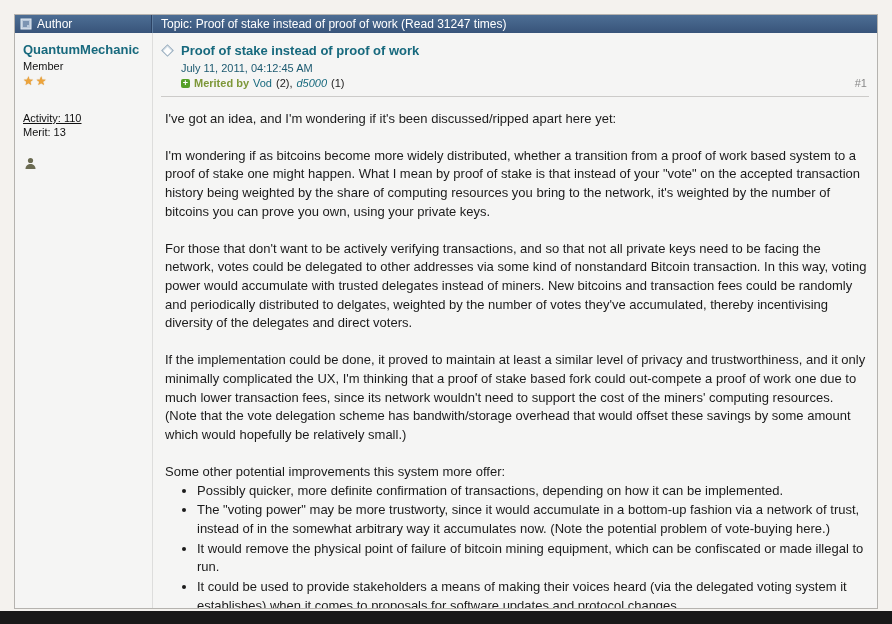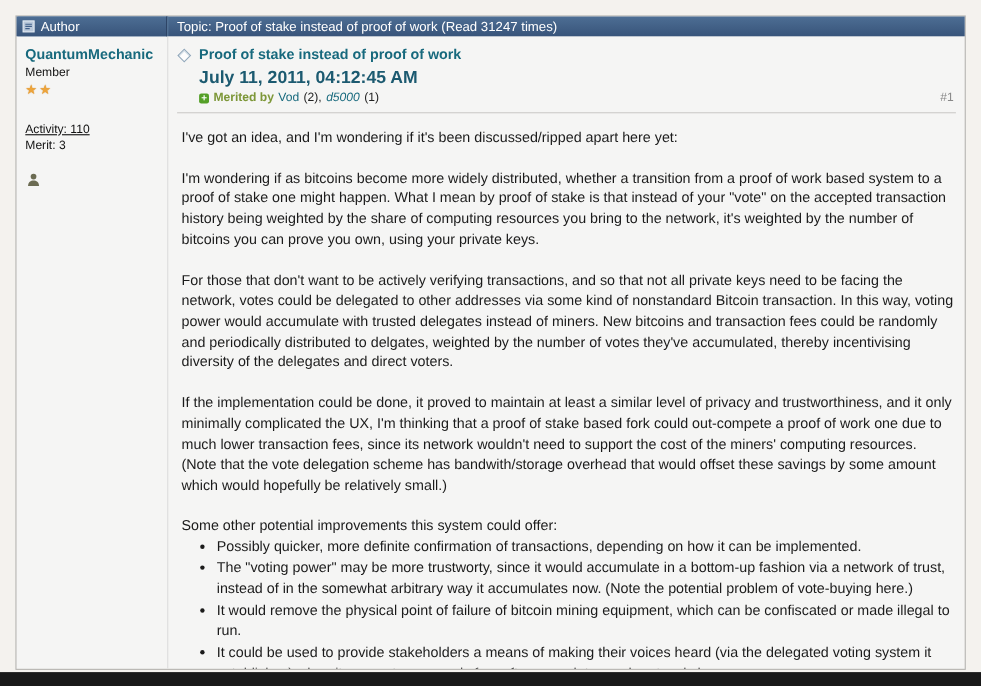--- a/index.html
+++ b/index.html
@@ -117,22 +117,22 @@
     flex: 0 0 auto;
   }
   .post-title {
     font-size: 13px;
     font-weight: bold;
     color: #17697d;
     text-decoration: none;
     cursor: pointer;
   }
   .post-date {
-    font-size: 16px;
-    font-weight: bold;
+    font-size: 11px;
+    font-weight: normal;
     color: #1c5a70;
     margin-top: 3px;
   }
   .merited-line {
     font-size: 11px;
     margin-top: 3px;
     display: flex;
     align-items: center;
     gap: 4px;
     color: #222222;
@@ -208,21 +208,21 @@
       </div>
     </div>
 
     <div class="post-row">
 
       <div class="sidebar">
         <a class="username">QuantumMechanic</a>
         <div class="rank">Member</div>
         <div class="stars">★★</div>
         <div class="activity">Activity: 110</div>
-        <div class="merit">Merit: 3</div>
+        <div class="merit">Merit: 13</div>
         <span class="profile-icon">
           <svg width="15" height="15" viewBox="0 0 15 15">
             <circle cx="7.5" cy="4.5" r="2.6" fill="#6b6b52"></circle>
             <path d="M2.5 13 C2.5 9.5 5 8 7.5 8 C10 8 12.5 9.5 12.5 13 Z" fill="#6b6b52"></path>
           </svg>
         </span>
       </div>
 
       <div class="post-main">
 
@@ -245,21 +245,21 @@
           <a class="post-number">#1</a>
         </div>
 
         <hr class="post-divider">
 
         <div class="post-body">
           <p>I've got an idea, and I'm wondering if it's been discussed/ripped apart here yet:</p>
           <p>I'm wondering if as bitcoins become more widely distributed, whether a transition from a proof of work based system to a proof of stake one might happen.  What I mean by proof of stake is that instead of your "vote" on the accepted transaction history being weighted by the share of computing resources you bring to the network, it's weighted by the number of bitcoins you can prove you own, using your private keys.</p>
           <p>For those that don't want to be actively verifying transactions, and so that not all private keys need to be facing the network, votes could be delegated to other addresses via some kind of nonstandard Bitcoin transaction.  In this way, voting power would accumulate with trusted delegates instead of miners.  New bitcoins and transaction fees could be randomly and periodically distributed to delgates, weighted by the number of votes they've accumulated, thereby incentivising diversity of the delegates and direct voters.</p>
           <p>If the implementation could be done, it proved to maintain at least a similar level of privacy and trustworthiness, and it only minimally complicated the UX, I'm thinking that a proof of stake based fork could out-compete a proof of work one due to much lower transaction fees, since its network wouldn't need to support the cost of the miners' computing resources.  (Note that the vote delegation scheme has bandwith/storage overhead that would offset these savings by some amount which would hopefully be relatively small.)</p>
-          <p style="margin-bottom:0;">Some other potential improvements this system could offer:</p>
+          <p style="margin-bottom:0;">Some other potential improvements this system more offer:</p>
           <ul>
             <li>Possibly quicker, more definite confirmation of transactions, depending on how it can be implemented.</li>
             <li>The "voting power" may be more trustworty, since it would accumulate in a bottom-up fashion via a network of trust, instead of in the somewhat arbitrary way it accumulates now.  (Note the potential problem of vote-buying here.)</li>
             <li>It would remove the physical point of failure of bitcoin mining equipment, which can be confiscated or made illegal to run.</li>
             <li>It could be used to provide stakeholders a means of making their voices heard (via the delegated voting system it establishes) when it comes to proposals for software updates and protocol changes.</li>
           </ul>
 
         </div>
 
       </div>

